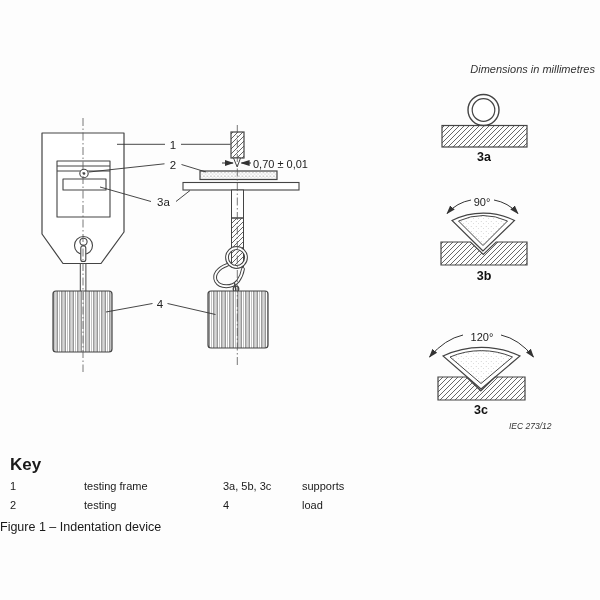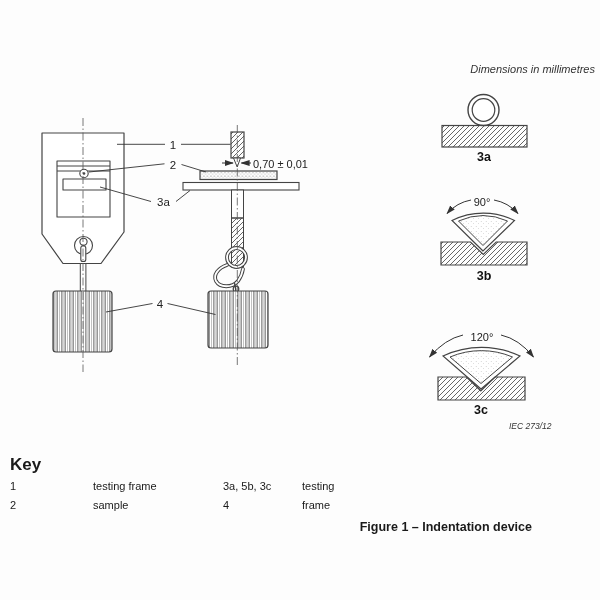--- a/index.html
+++ b/index.html
@@ -9,25 +9,25 @@
   svg text{fill:#222;}
   .lbl{font:11.5px "Liberation Sans",sans-serif;}
   .dim{font:11px "Liberation Sans",sans-serif;}
   .ang{font:11px "Liberation Sans",sans-serif;}
   .detail-lbl{font:bold 12.5px "Liberation Sans",sans-serif;fill:#111;}
   .note{font:italic 11px "Liberation Sans",sans-serif;fill:#333;}
   .iec{font:italic 8.5px "Liberation Sans",sans-serif;fill:#333;}
   .key-title{position:absolute;left:10px;top:455px;font-size:17px;font-weight:bold;}
   .key-row{position:absolute;left:0;width:600px;height:14px;font-size:11px;}
   .key-row .c1{position:absolute;left:10px;}
-  .key-row .c2{position:absolute;left:93px;}
+  .key-row .c2{position:absolute;left:84px;}
   .key-row .c3{position:absolute;left:223px;}
   .key-row .c4{position:absolute;left:302px;}
-  .caption{position:absolute;left:0;top:520px;width:532px;text-align:right;
-           font-size:12.5px;font-weight:bold;}
+  .caption{position:absolute;left:0;top:520px;width:532px;text-align:left;
+           font-size:12.5px;font-weight:normal;}
 </style>
 </head>
 <body>
 
 <div id="page">
 
 <svg width="600" height="452" viewBox="0 0 600 452">
   <defs>
     <pattern id="hatch" patternUnits="userSpaceOnUse" width="5" height="5">
       <path d="M-1,1 L1,-1 M0,5 L5,0 M4,6 L6,4" stroke="#555" stroke-width="0.9" fill="none"></path>
@@ -146,24 +146,24 @@
 
   <text class="iec" x="509" y="429">IEC  273/12</text>
 </svg>
 
 <div class="key-title">Key</div>
 
 <div class="key-row" style="top:480px">
   <span class="c1">1</span>
   <span class="c2">testing frame</span>
   <span class="c3">3a, 5b, 3c</span>
-  <span class="c4">testing</span>
+  <span class="c4">supports</span>
 </div>
 <div class="key-row" style="top:499px">
   <span class="c1">2</span>
-  <span class="c2">sample</span>
+  <span class="c2">testing</span>
   <span class="c3">4</span>
-  <span class="c4">frame</span>
+  <span class="c4">load</span>
 </div>
 
 <div class="caption">Figure 1 – Indentation device</div>
 
 </div>
 
 </body></html>

